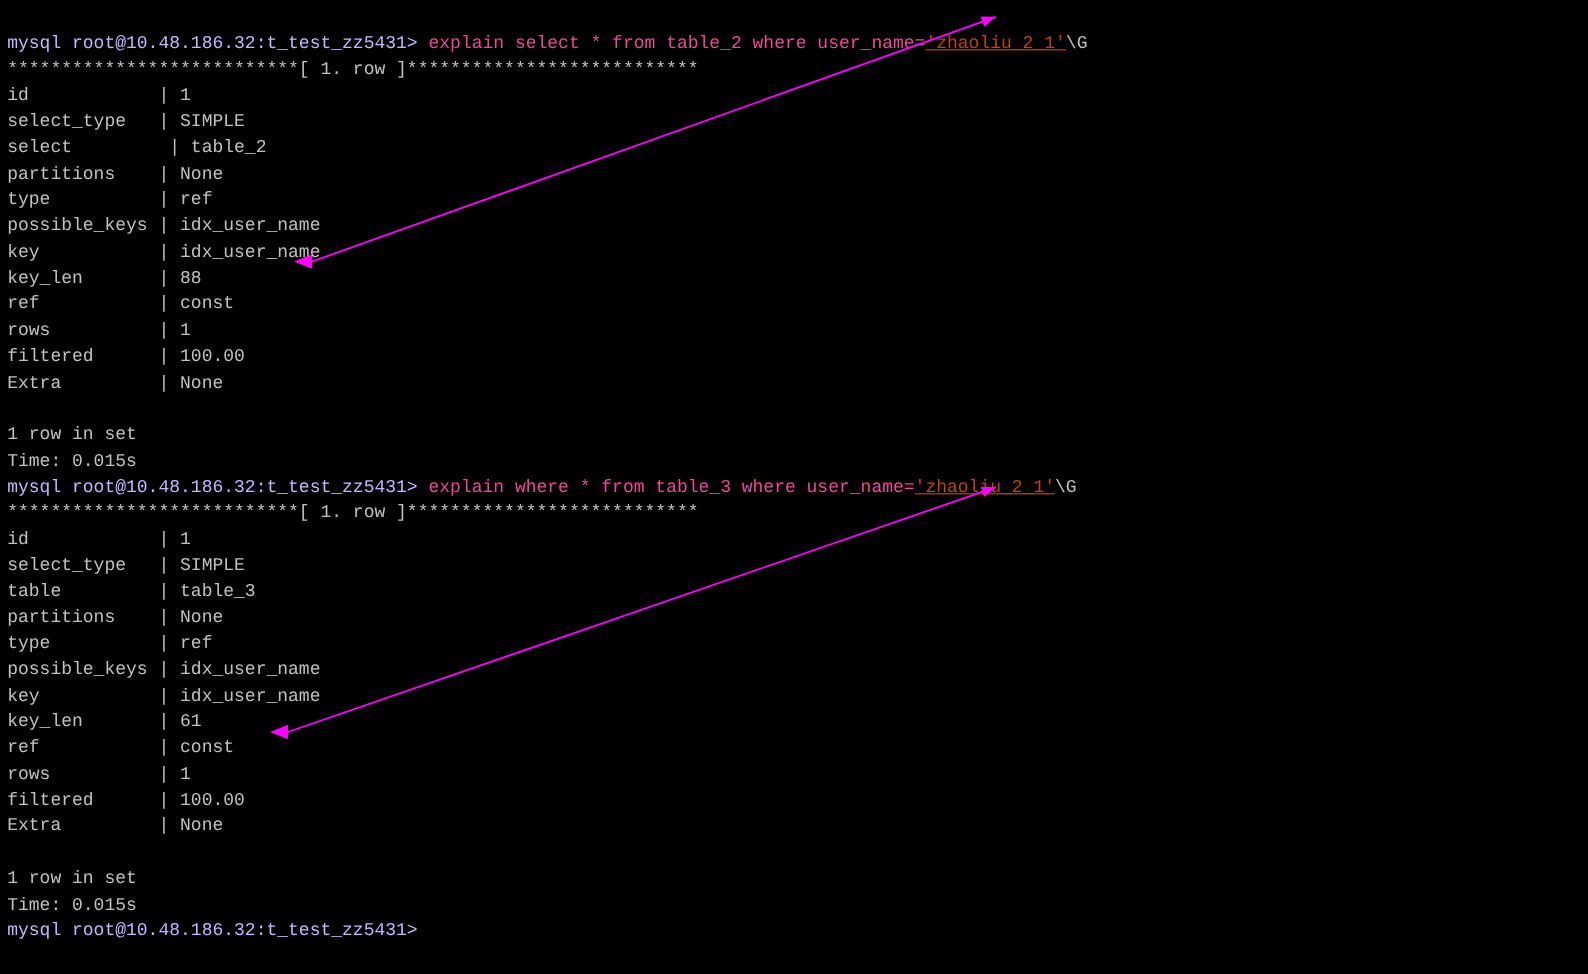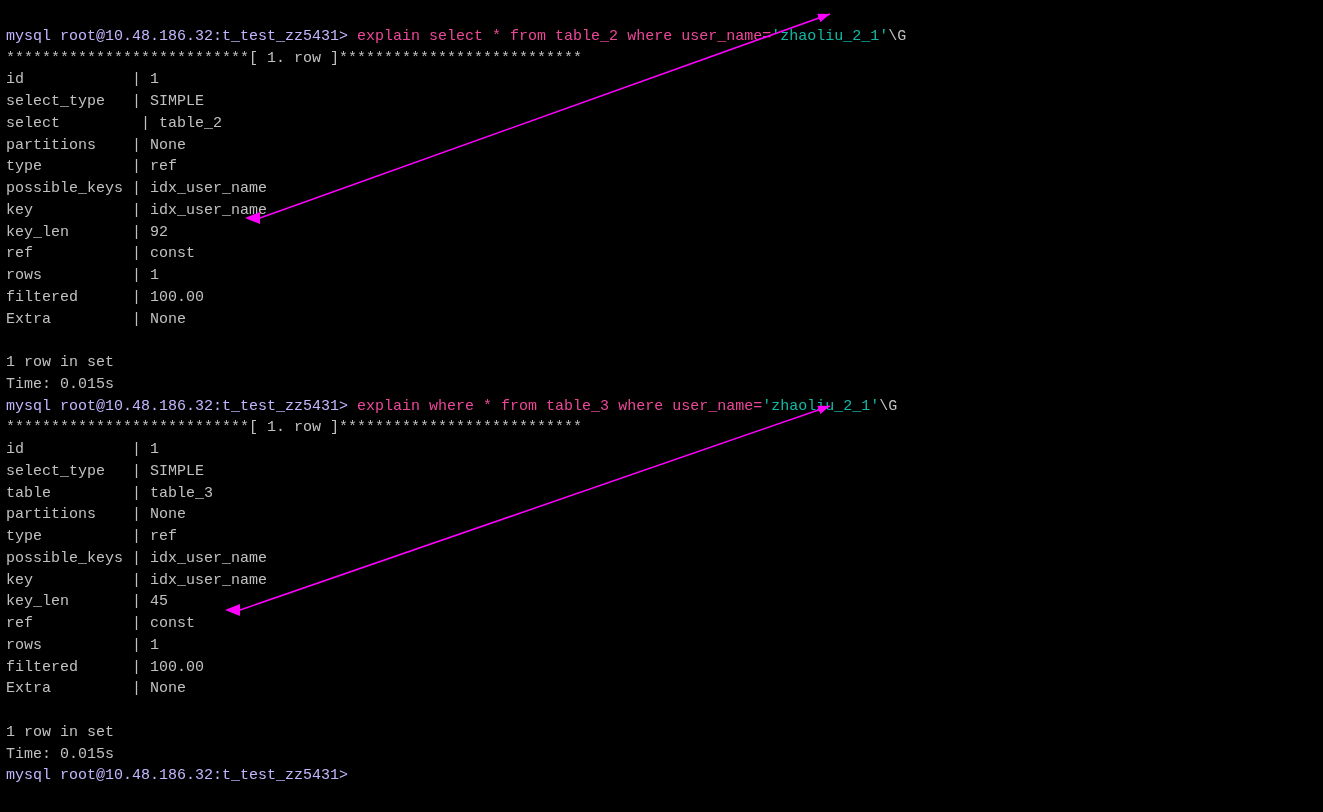--- a/index.html
+++ b/index.html
@@ -14,21 +14,21 @@
       min-height: 812px;
       position: relative;
       overflow: hidden;
     }
     .terminal-content {
       white-space: pre;
       position: relative;
     }
     .green { color: #ec4899; }
     .bright-green { color: #c4b5fd; }
-    .red-string { color: #14b8a6; }
+    .red-string { color: #c2410c; text-decoration: underline; }
     .gray { color: #c0c0c0; }
 
     
     .arrows-overlay {
       position: absolute;
       top: 0;
       left: 0;
       width: 1323px;
       height: 812px;
       pointer-events: none;
@@ -40,38 +40,38 @@
 <div class="terminal-content">
 <span><span class="bright-green">mysql root@10.48.186.32:t_test_zz5431&gt;</span> <span class="green">explain select * from table_2 </span><span class="green">where</span><span class="green"> user_name=</span><span class="red-string">'zhaoliu_2_1'</span><span class="gray">\G</span></span>
 <span class="gray">***************************[ 1. row ]***************************</span>
 <span>id            | 1</span>
 <span>select_type   | SIMPLE</span>
 <span>select         | table_2</span>
 <span>partitions    | None</span>
 <span>type          | ref</span>
 <span>possible_keys | idx_user_name</span>
 <span>key           | idx_user_name</span>
-<span>key_len       | 92</span>
+<span>key_len       | 88</span>
 <span>ref           | const</span>
 <span>rows          | 1</span>
 <span>filtered      | 100.00</span>
 <span>Extra         | None</span>
 
 <span>1 row in set</span>
 <span>Time: 0.015s</span>
 <span><span class="bright-green">mysql root@10.48.186.32:t_test_zz5431&gt;</span> <span class="green">explain where * from table_3 </span><span class="green">where</span><span class="green"> user_name=</span><span class="red-string">'zhaoliu_2_1'</span><span class="gray">\G</span></span>
 <span class="gray">***************************[ 1. row ]***************************</span>
 <span>id            | 1</span>
 <span>select_type   | SIMPLE</span>
 <span>table         | table_3</span>
 <span>partitions    | None</span>
 <span>type          | ref</span>
 <span>possible_keys | idx_user_name</span>
 <span>key           | idx_user_name</span>
-<span>key_len       | 45</span>
+<span>key_len       | 61</span>
 <span>ref           | const</span>
 <span>rows          | 1</span>
 <span>filtered      | 100.00</span>
 <span>Extra         | None</span>
 
 <span>1 row in set</span>
 <span>Time: 0.015s</span>
 <span><span class="bright-green">mysql root@10.48.186.32:t_test_zz5431&gt;</span></span>
 </div>
 

